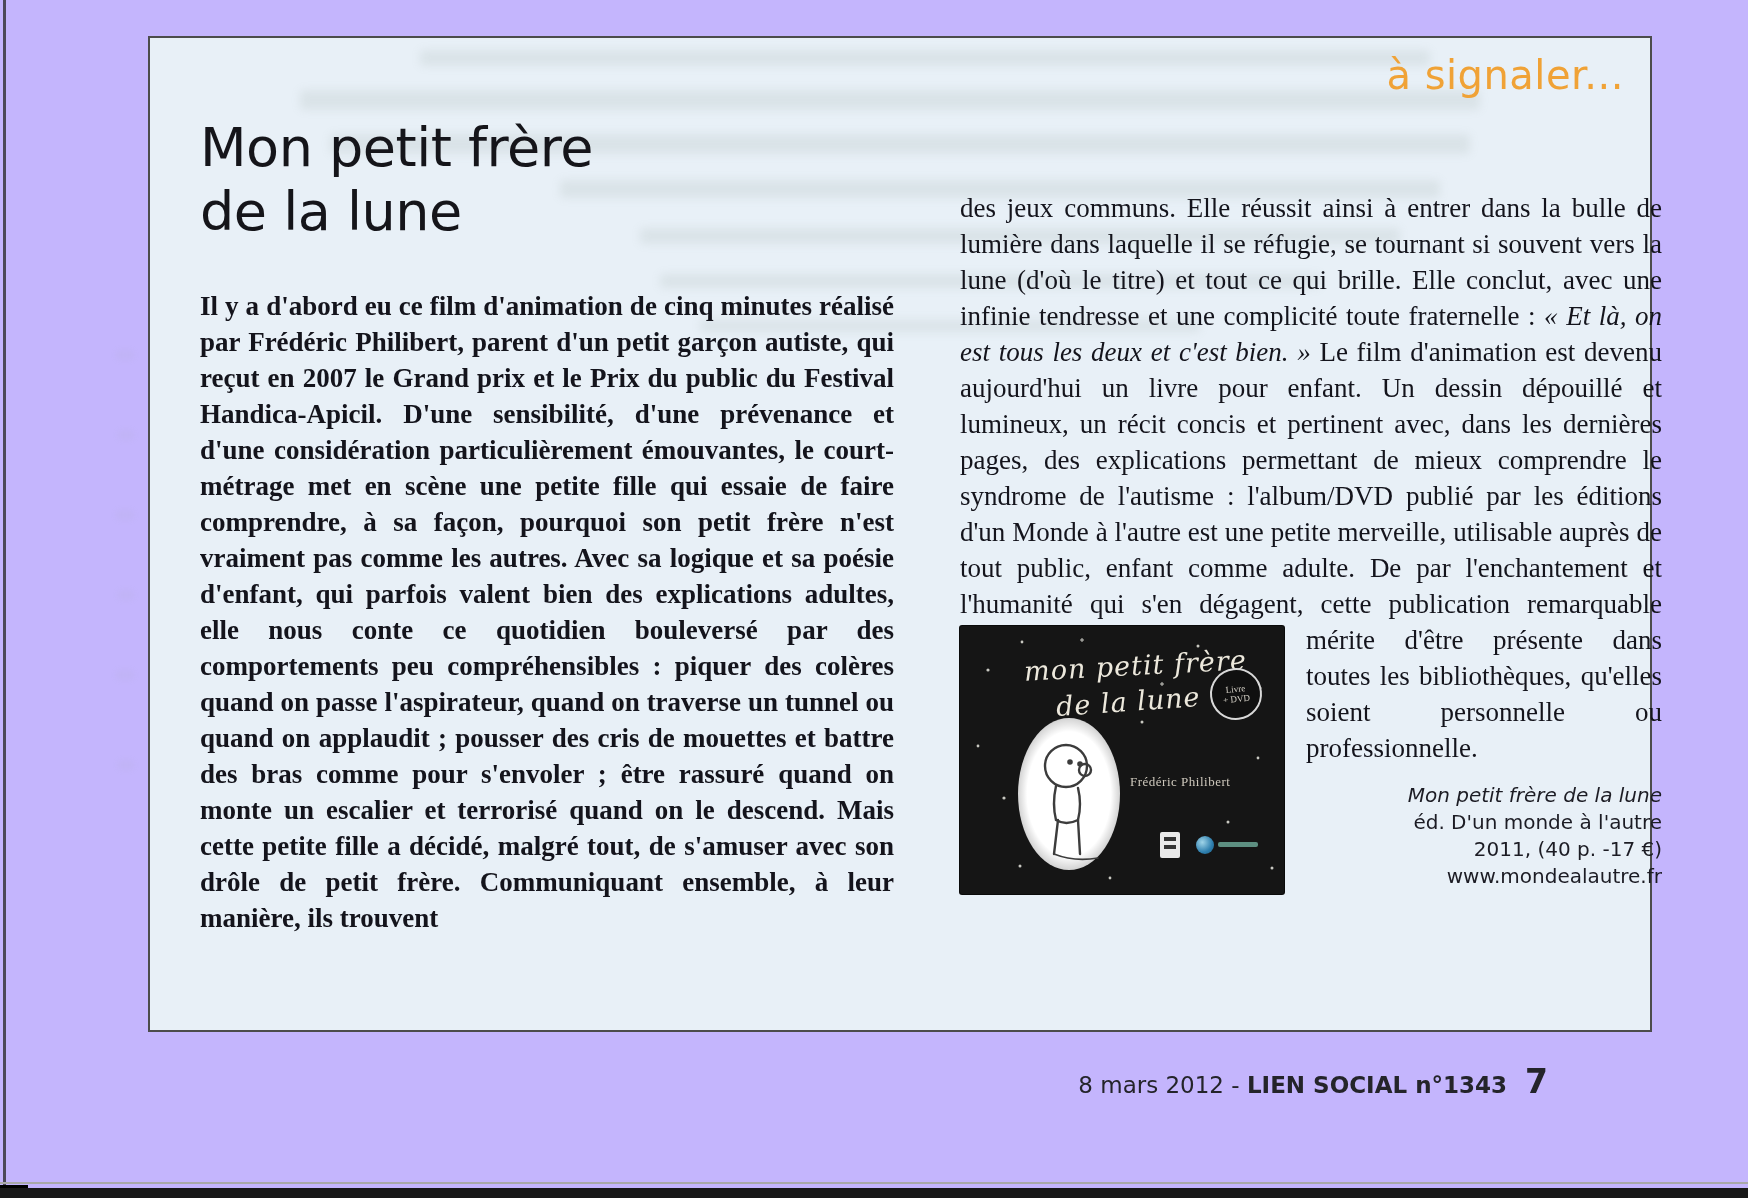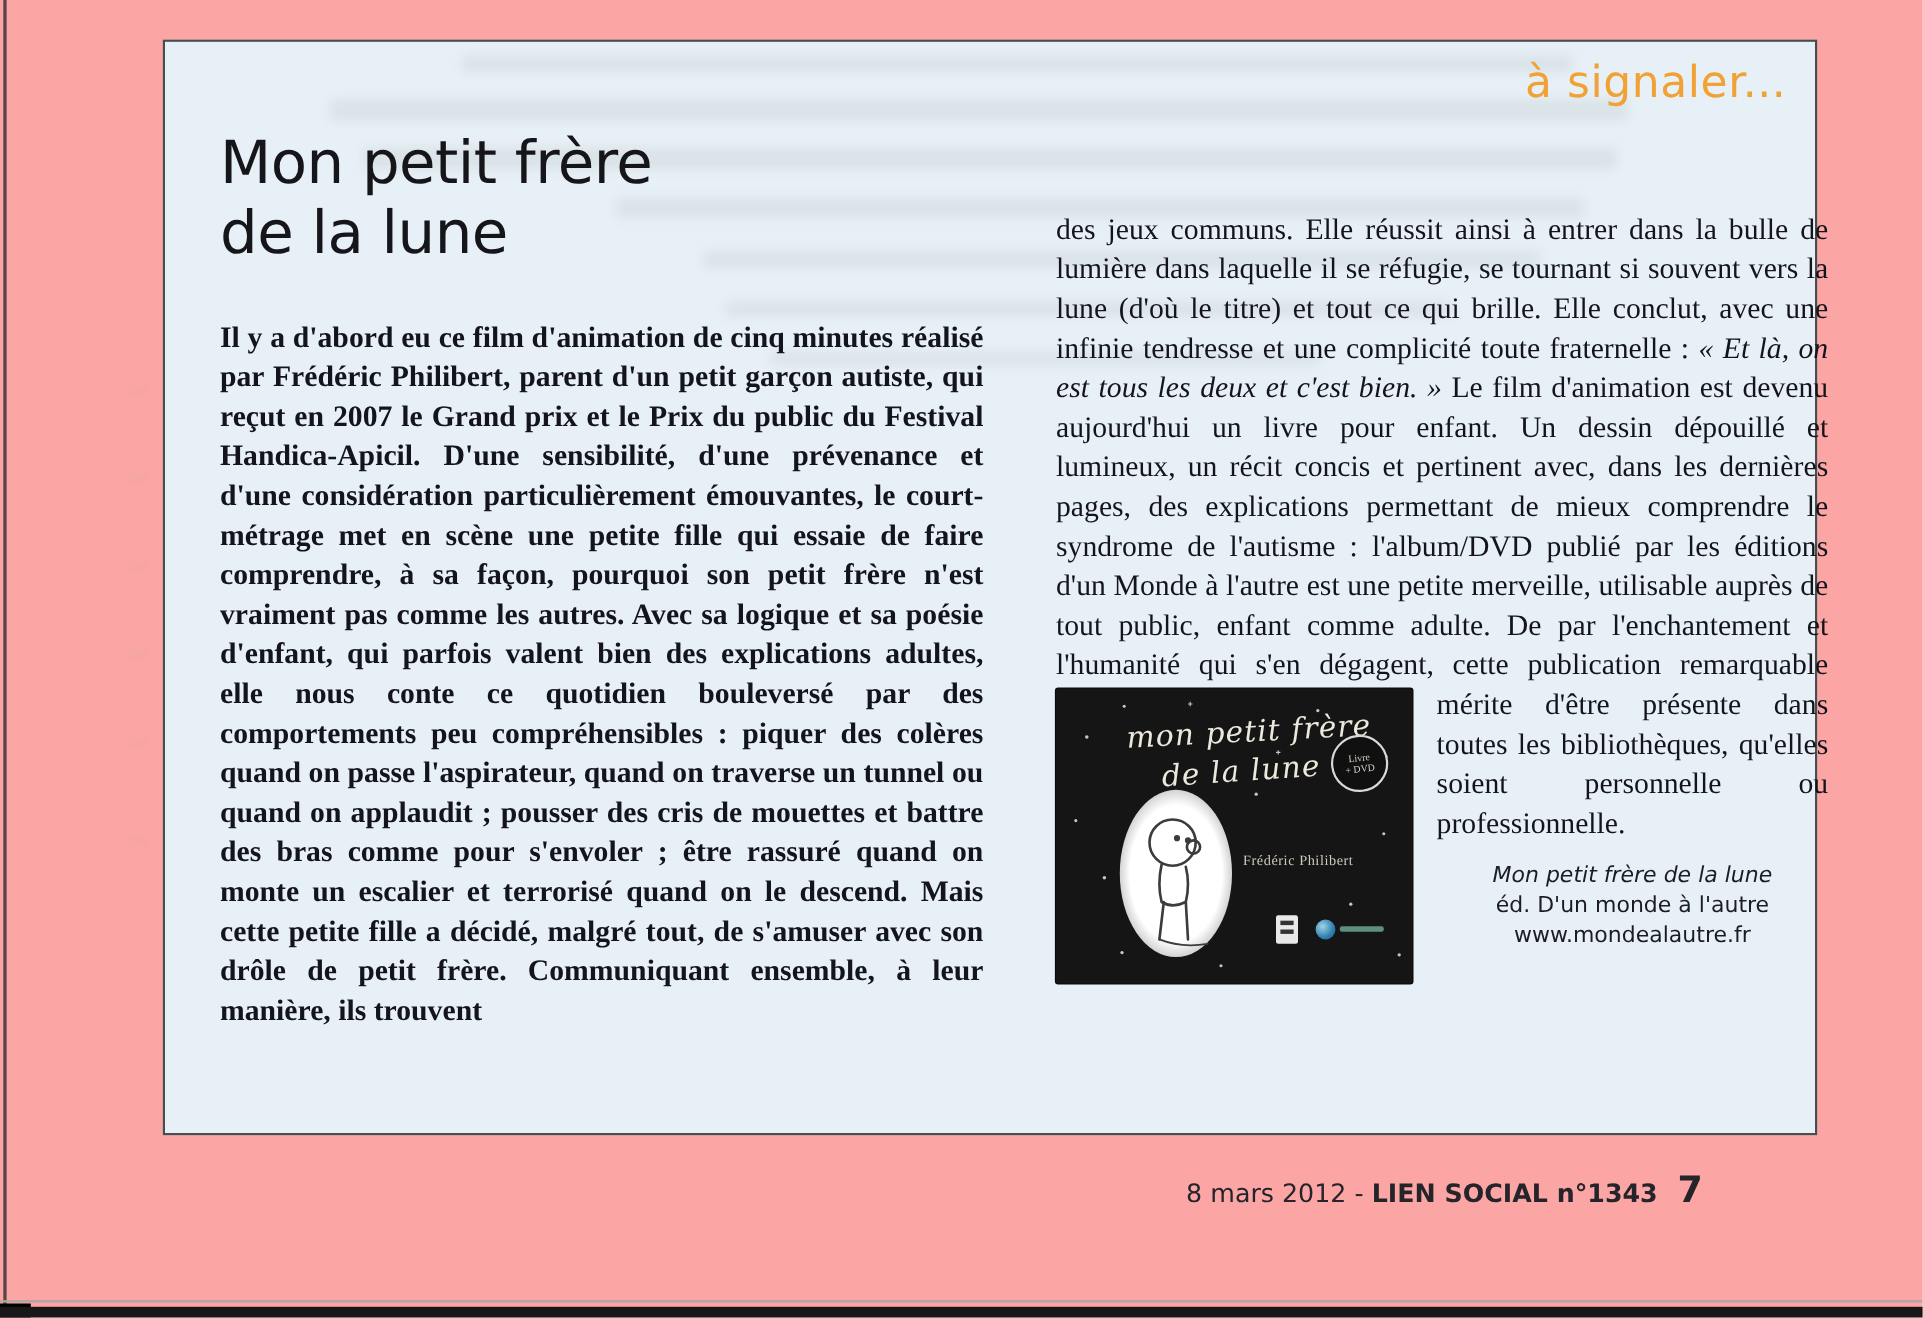--- a/index.html
+++ b/index.html
@@ -1,18 +1,18 @@
 <!DOCTYPE html>
 <html lang="fr"><head>
 <meta charset="utf-8">
 <style>
   html,body{margin:0;padding:0;}
   #canvas{
     position:relative;width:1748px;height:1198px;overflow:hidden;
-    background:#fca5a5;
+    background:#c4b5fd;
     font-family:"Liberation Sans",sans-serif;
   }
   
   .scan-edge-left{position:absolute;left:3px;top:0;width:3px;height:1188px;background:#2e2e2e;opacity:.8;}
   .scan-line-bottom{position:absolute;left:0;top:1182px;width:1748px;height:2px;background:#a9a9a9;}
   .scan-bar-bottom{position:absolute;left:0;top:1188px;width:1748px;height:10px;background:#181818;}
   .scan-notch{position:absolute;left:0;top:1185px;width:28px;height:13px;background:#000;}
 
   
   .article-box{
@@ -81,21 +81,21 @@
     position:absolute;left:236px;top:210px;width:18px;height:18px;border-radius:50%;
     background:radial-gradient(circle at 35% 35%,#9fd4e8,#2e7fae 60%,#1d5f86);
   }
   .logo-text{
     position:absolute;left:258px;top:216px;width:40px;height:5px;background:#6fae9c;opacity:.8;border-radius:2px;
   }
 
   .caption{
     margin-top:16px;
     font-family:"DejaVu Sans",sans-serif;font-size:20px;line-height:27px;
-    color:#1c1c24;text-align:center;margin-left:32px;
+    color:#1c1c24;text-align:right;margin-left:32px;
   }
   .caption .it{font-style:italic;}
 
   .footer{
     position:absolute;right:200px;top:1062px;white-space:nowrap;
     font-family:"DejaVu Sans",sans-serif;font-size:23px;color:#24242a;
   }
   .footer .mag{font-weight:bold;}
   .footer .pn{font-weight:bold;font-size:33px;margin-left:18px;}
 </style>
@@ -161,20 +161,21 @@
             <span>+ DVD</span>
           </span>
         <span class="cover-author">Frédéric Philibert</span>
         <span class="logo-square"></span>
         <span class="logo-circle"></span>
         <span class="logo-text"></span>
       </span><span>mérite d'être présente dans toutes les bibliothèques, qu'elles soient personnelle ou professionnelle.</span>
       <div class="caption">
         <div class="it">Mon petit frère de la lune</div>
         <div>éd. D'un monde à l'autre</div>
+        <div>2011, (40 p. -17 €)</div>
         <div>www.mondealautre.fr</div>
       </div>
     </div>
 
   </div>
 
   <div class="ghost-margin" style="left:116px;top:350px;width:18px;height:10px;"></div>
   <div class="ghost-margin" style="left:118px;top:430px;width:16px;height:10px;"></div>
   <div class="ghost-margin" style="left:116px;top:510px;width:18px;height:10px;"></div>
   <div class="ghost-margin" style="left:118px;top:590px;width:16px;height:10px;"></div>

